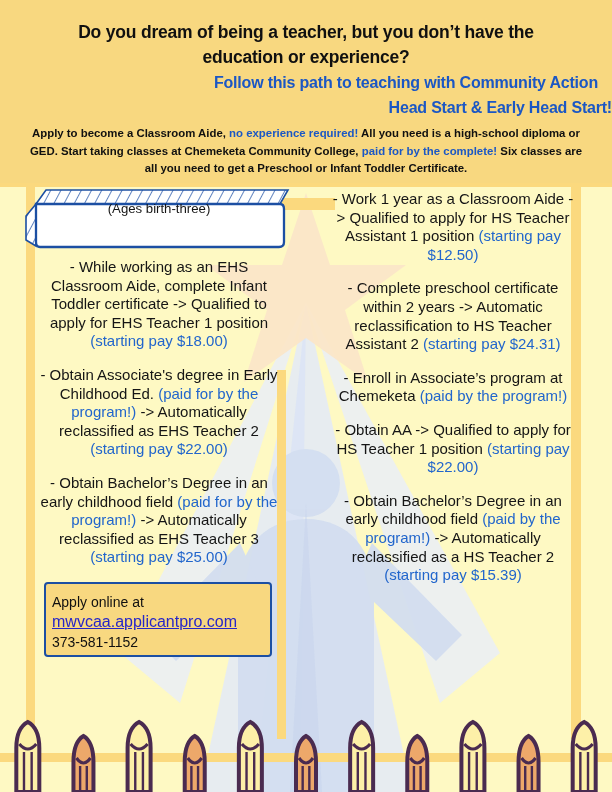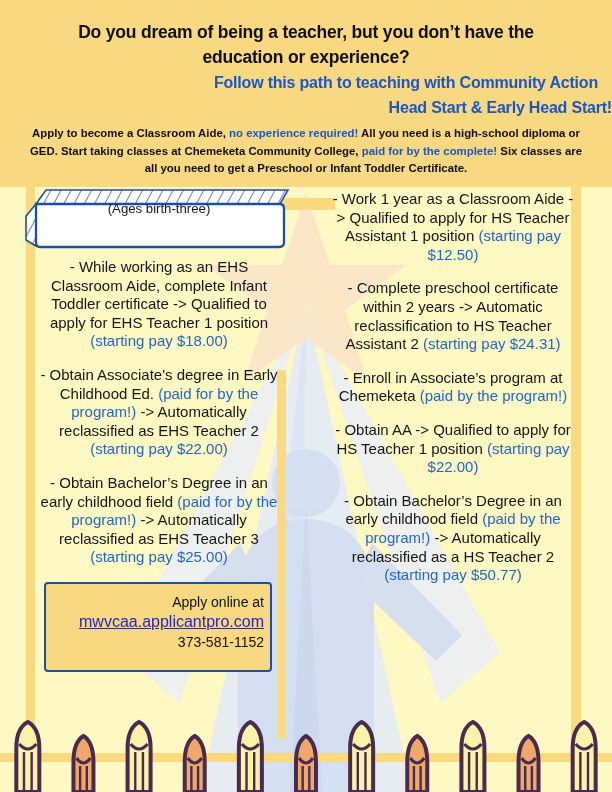--- a/index.html
+++ b/index.html
@@ -61,21 +61,21 @@
   .step{
     text-align:center;font-size:15px;line-height:18.6px;color:#151515;
     margin-bottom:15px;
   }
   .step .blue{color:#2266cc;}
 
   
   .contact{
     position:relative;margin-top:4px;margin-left:8px;width:228px;
     background:#f8d880;border:2.4px solid #1c4fa3;border-radius:4px;
-    padding:9px 6px 18px;text-align:right;box-sizing:border-box;
+    padding:9px 6px 3px;text-align:left;box-sizing:border-box;
   }
   .contact .l1{font-size:14px;line-height:19px;color:#101010;}
   .contact .l2{font-size:16px;line-height:20px;color:#2626c8;text-decoration:underline;}
   .contact .l3{font-size:14px;line-height:20px;color:#101010;}
 </style>
 </head>
 <body>
 
 <div class="page">
 
@@ -154,21 +154,21 @@
     </div>
   </div>
 
   <div class="col col-right">
 
     <div id="right-steps">
         <div class="step"><span>- Work 1 year as a Classroom Aide -&gt; Qualified to apply for HS Teacher Assistant 1 position </span><span class="blue">(starting pay $12.50)</span></div>
         <div class="step"><span>- Complete preschool certificate within 2 years -&gt; Automatic reclassification to HS Teacher Assistant 2 </span><span class="blue">(starting pay $24.31)</span></div>
         <div class="step"><span>- Enroll in Associate’s program at Chemeketa </span><span class="blue">(paid by the program!)</span></div>
         <div class="step"><span>- Obtain AA -&gt; Qualified to apply for HS Teacher 1 position </span><span class="blue">(starting pay $22.00)</span></div>
-        <div class="step"><span>- Obtain Bachelor’s Degree in an early childhood field </span><span class="blue">(paid by the program!)</span><span> -&gt; Automatically reclassified as a HS Teacher 2 </span><span class="blue">(starting pay $50.77)</span></div>
+        <div class="step"><span>- Obtain Bachelor’s Degree in an early childhood field </span><span class="blue">(paid by the program!)</span><span> -&gt; Automatically reclassified as a HS Teacher 2 </span><span class="blue">(starting pay $15.39)</span></div>
       </div>
   </div>
 
   <div class="pencils">
     <svg width="612" height="74" viewBox="0 0 612 74" id="pencils-svg">
         <g>
           <path d="M16.318181818181817 30 Q16.318181818181817 10 27.818181818181817 4 Q39.31818181818181 10 39.31818181818181 30 L39.31818181818181 74 L16.318181818181817 74 Z" fill="#fdf0a8" stroke="#4a2b50" stroke-width="4"></path>
           <path d="M19.318181818181817 26 Q27.818181818181817 36 36.31818181818181 26" fill="none" stroke="#4a2b50" stroke-width="3.2"></path>
           <line x1="23.984848484848484" y1="34" x2="23.984848484848484" y2="74" stroke="#4a2b50" stroke-width="2.4"></line>
           <line x1="31.65151515151515" y1="34" x2="31.65151515151515" y2="74" stroke="#4a2b50" stroke-width="2.4"></line>

